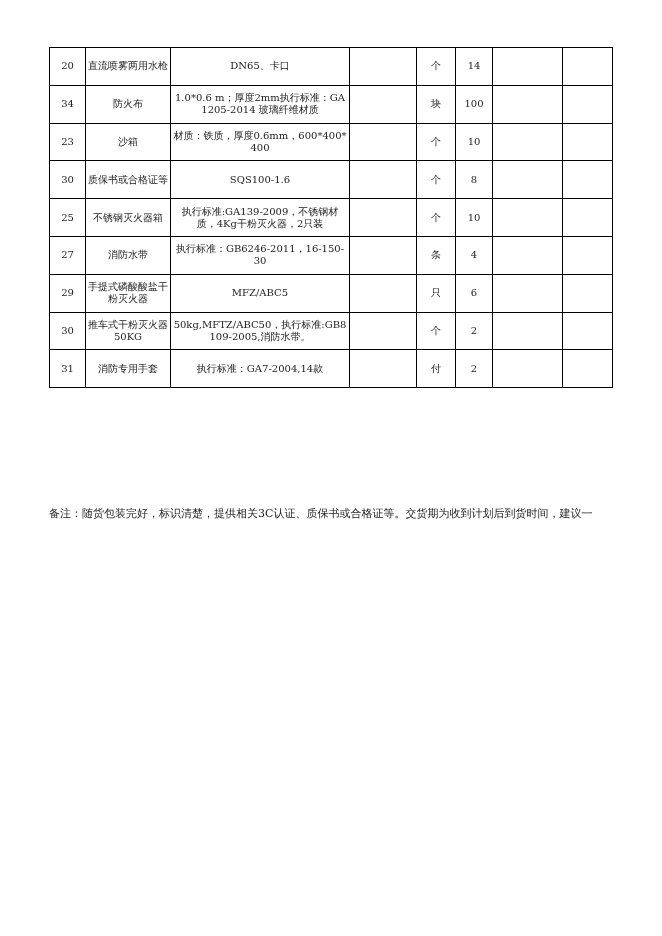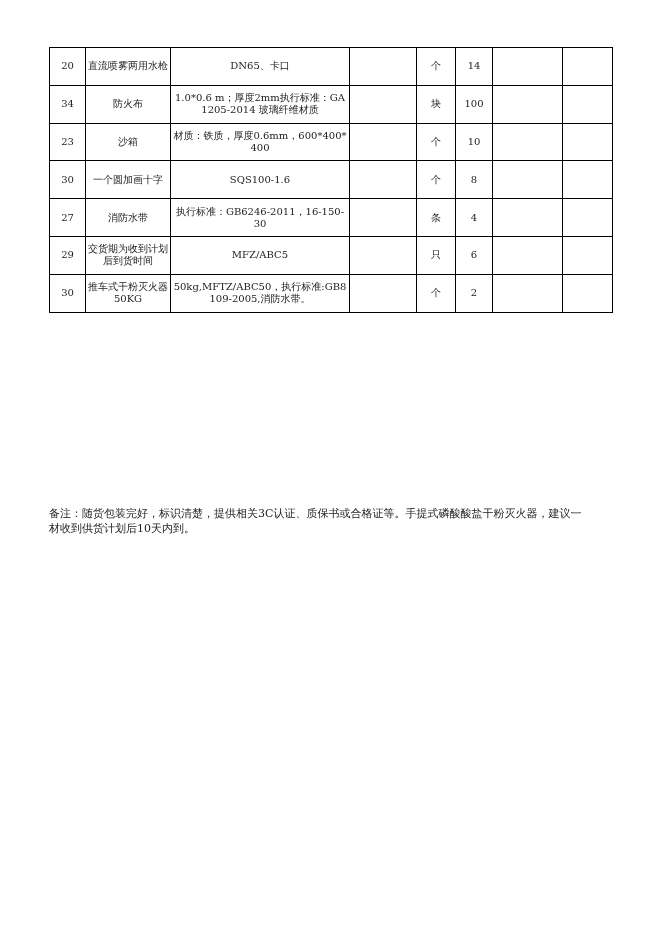--- a/index.html
+++ b/index.html
@@ -58,57 +58,76 @@
         <td class="name">沙箱</td>
         <td class="spec">材质：铁质，厚度0.6mm，600*400*400</td>
         <td class="brand"></td>
         <td class="unit">个</td>
         <td class="qty">10</td>
         <td class="price"></td>
         <td class="total"></td>
       </tr>
       <tr>
         <td class="no">30</td>
-        <td class="name">一个圆加画十字</td>
+        <td class="name">质保书或合格证等</td>
         <td class="spec">SQS100-1.6</td>
         <td class="brand"></td>
         <td class="unit">个</td>
         <td class="qty">8</td>
+        <td class="price"></td>
+        <td class="total"></td>
+      </tr>
+      <tr>
+        <td class="no">25</td>
+        <td class="name">不锈钢灭火器箱</td>
+        <td class="spec">执行标准:GA139-2009，不锈钢材质，4Kg干粉灭火器，2只装</td>
+        <td class="brand"></td>
+        <td class="unit">个</td>
+        <td class="qty">10</td>
         <td class="price"></td>
         <td class="total"></td>
       </tr>
       <tr>
         <td class="no">27</td>
         <td class="name">消防水带</td>
         <td class="spec">执行标准：GB6246-2011，16-150-30</td>
         <td class="brand"></td>
         <td class="unit">条</td>
         <td class="qty">4</td>
         <td class="price"></td>
         <td class="total"></td>
       </tr>
       <tr>
         <td class="no">29</td>
-        <td class="name">交货期为收到计划后到货时间</td>
+        <td class="name">手提式磷酸酸盐干粉灭火器</td>
         <td class="spec">MFZ/ABC5</td>
         <td class="brand"></td>
         <td class="unit">只</td>
         <td class="qty">6</td>
         <td class="price"></td>
         <td class="total"></td>
       </tr>
       <tr>
         <td class="no">30</td>
         <td class="name">推车式干粉灭火器50KG</td>
         <td class="spec">50kg,MFTZ/ABC50，执行标准:GB8109-2005,消防水带。</td>
         <td class="brand"></td>
         <td class="unit">个</td>
         <td class="qty">2</td>
         <td class="price"></td>
         <td class="total"></td>
       </tr>
+      <tr>
+        <td class="no">31</td>
+        <td class="name">消防专用手套</td>
+        <td class="spec">执行标准：GA7-2004,14款</td>
+        <td class="brand"></td>
+        <td class="unit">付</td>
+        <td class="qty">2</td>
+        <td class="price"></td>
+        <td class="total"></td>
+      </tr>
     </tbody>
 </table>
 
 <div class="note">
-  <div>备注：随货包装完好，标识清楚，提供相关3C认证、质保书或合格证等。手提式磷酸酸盐干粉灭火器，建议一</div>
-  <div>材收到供货计划后10天内到。</div>
+  <div>备注：随货包装完好，标识清楚，提供相关3C认证、质保书或合格证等。交货期为收到计划后到货时间，建议一</div>
 </div>
 
 </body></html>

